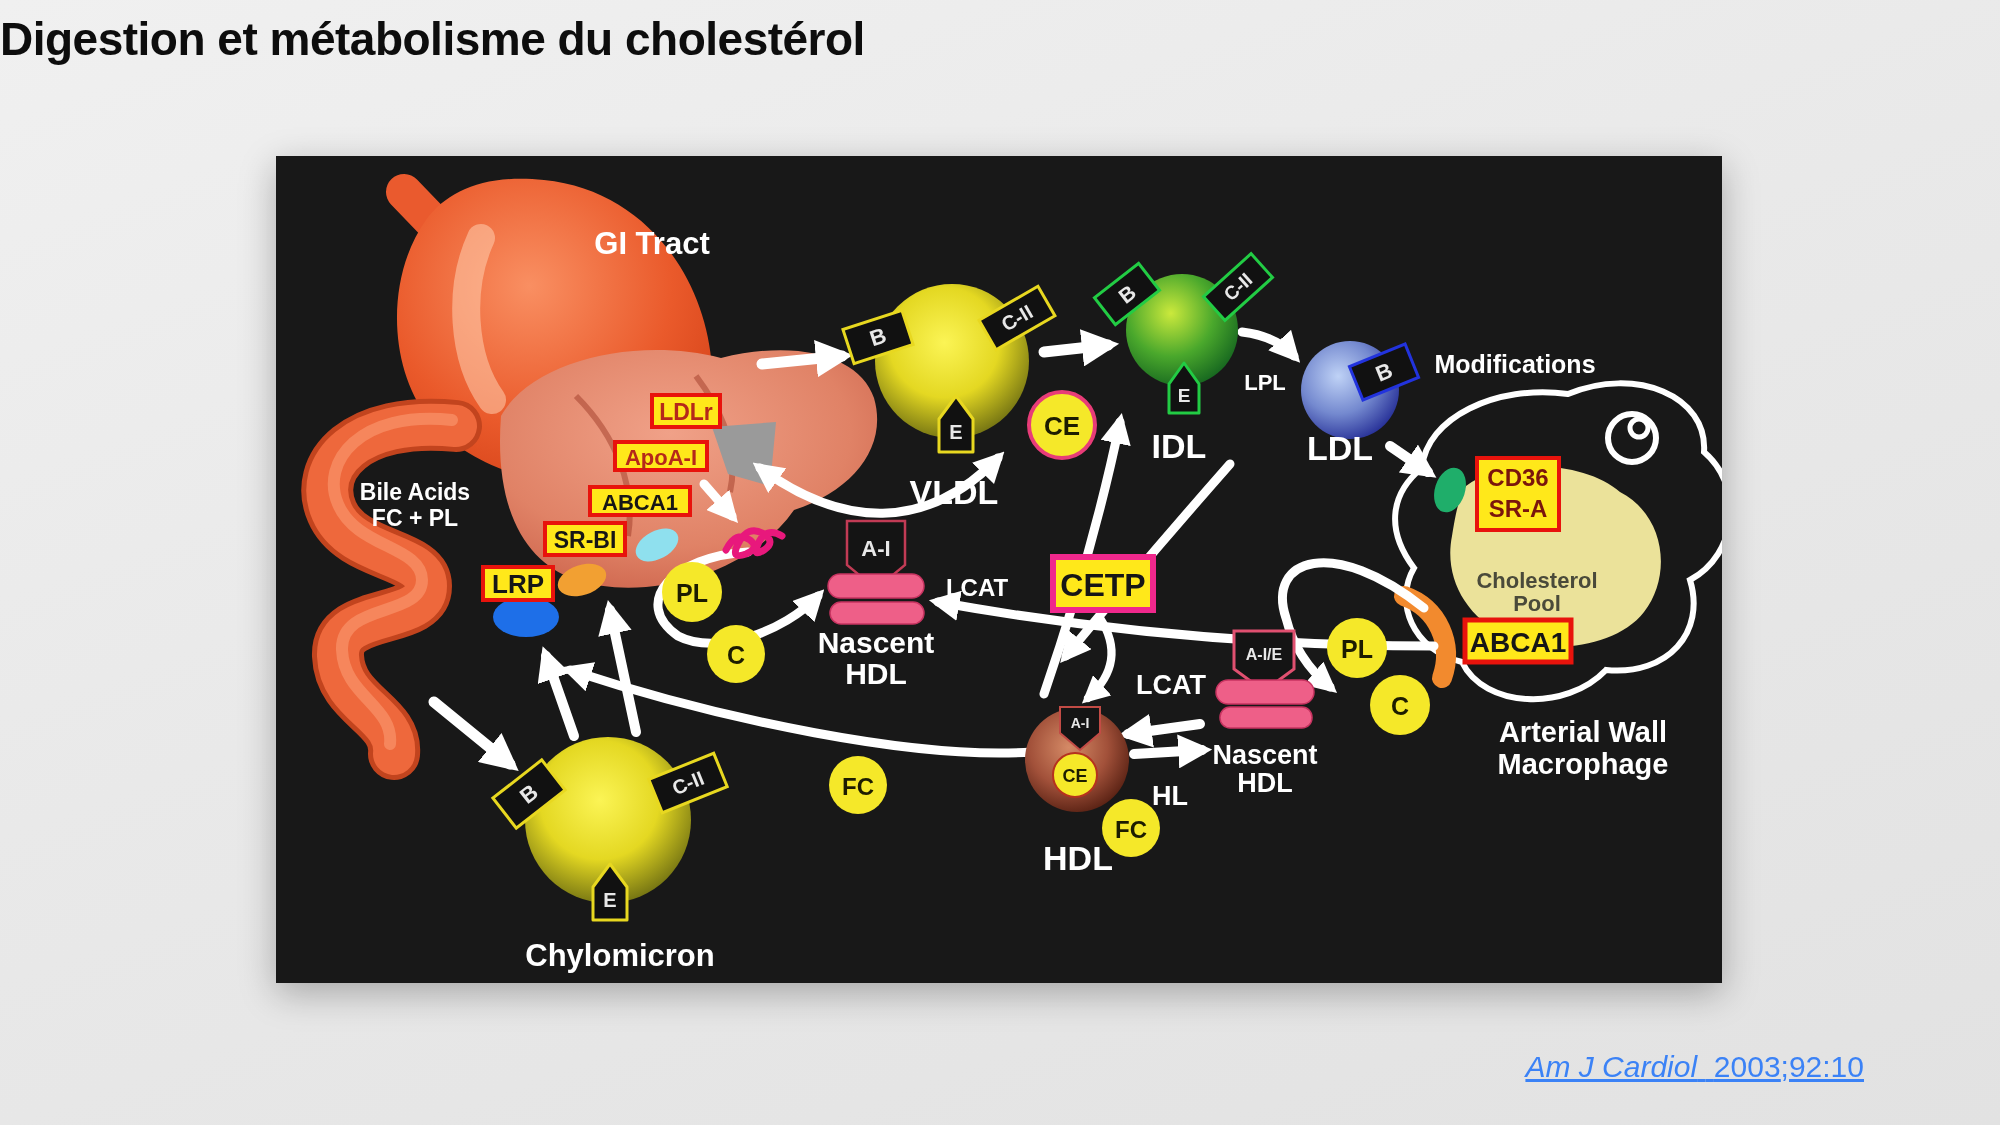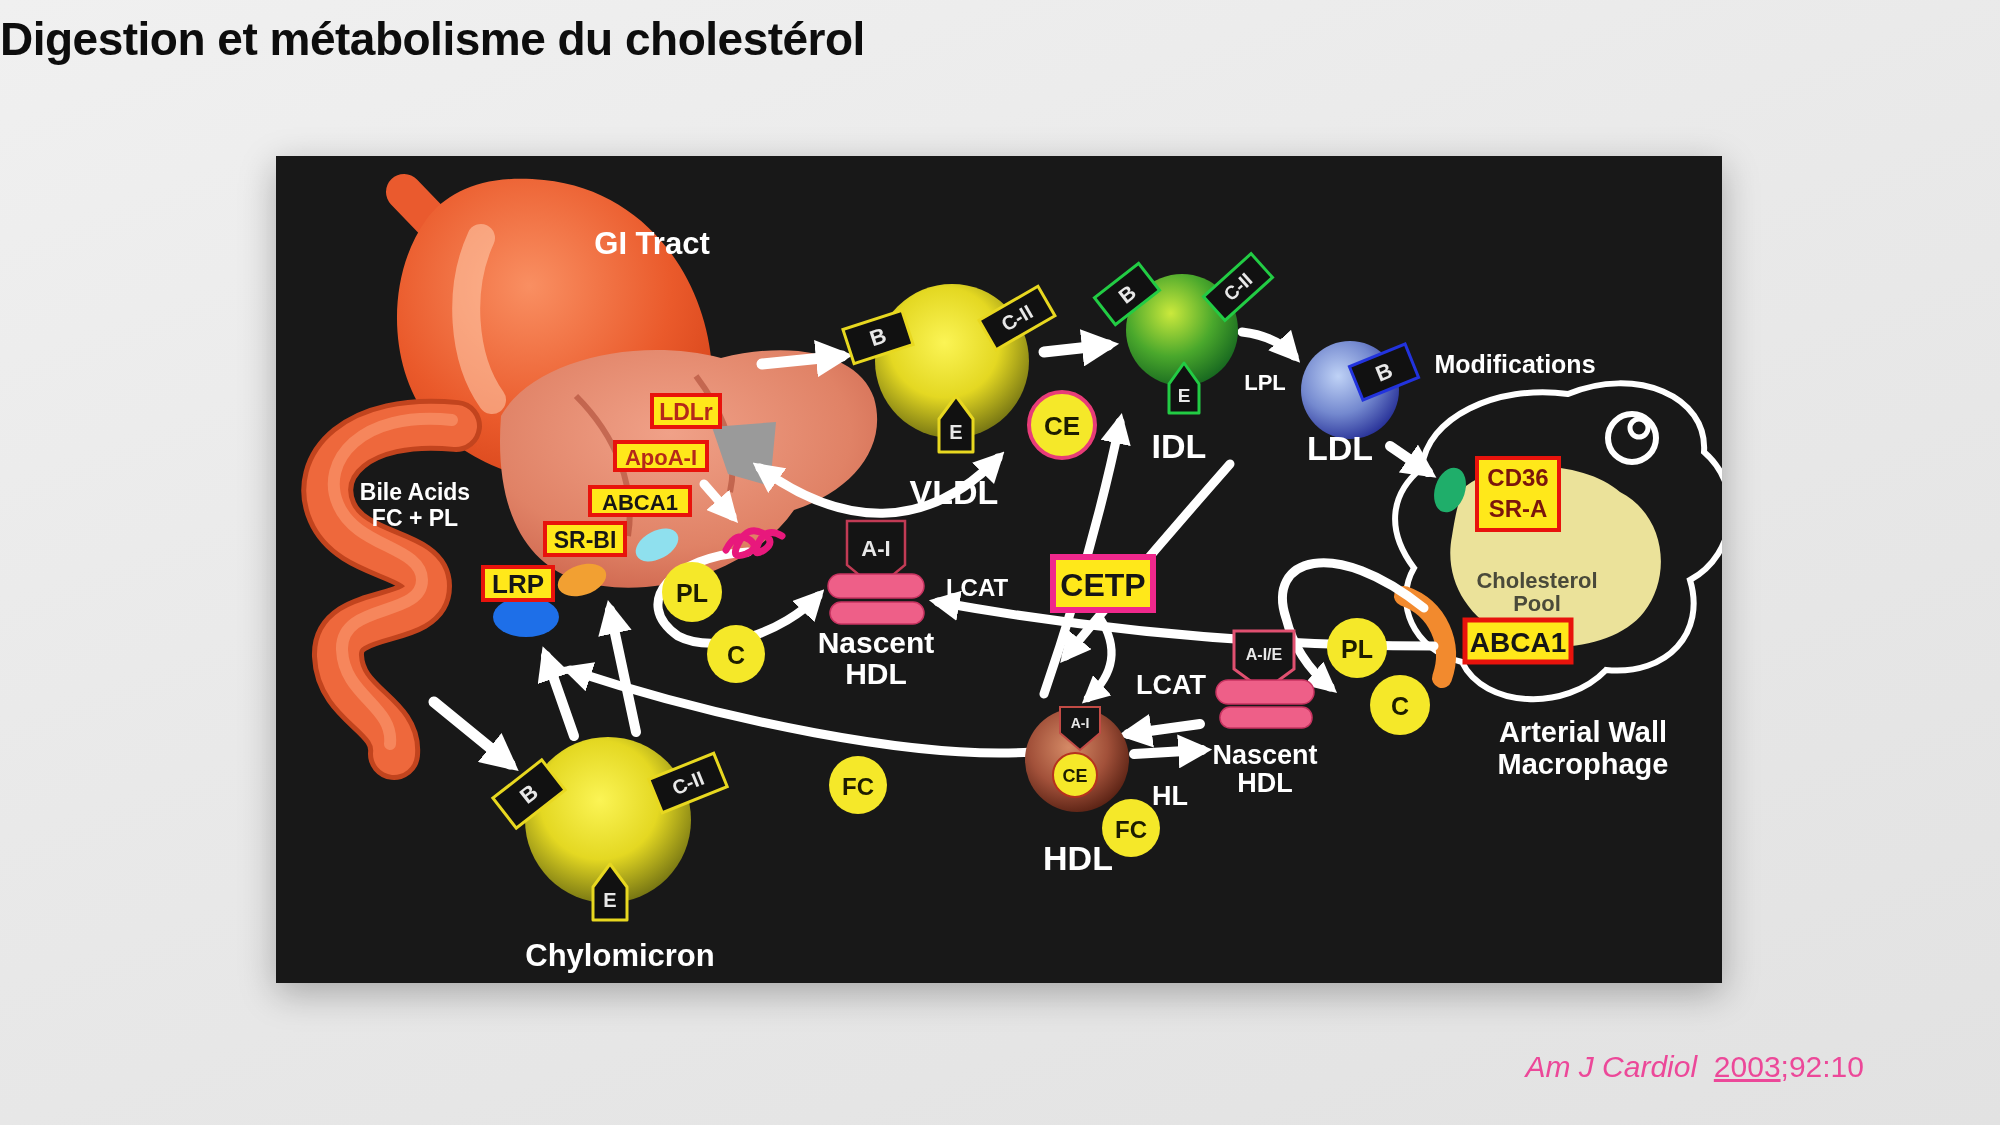--- a/index.html
+++ b/index.html
@@ -13,21 +13,21 @@
     position:absolute;top:12px;left:0;width:100%;
     text-align:left;font-size:46px;font-weight:800;color:#0d0d0d;
     letter-spacing:-0.5px;
   }
   .panel{
     position:absolute;left:276px;top:156px;width:1446px;height:827px;
     background:#181818;box-shadow:0 10px 34px rgba(0,0,0,.28);
   }
   .citation{
     position:absolute;top:1050px;right:136px;
-    font-size:30px;color:#ec4899;
+    font-size:30px;color:#3b82f6;text-decoration:underline;
   }
   .citation .j{font-style:italic;}
   .citation .y{text-decoration:underline;}
   svg text{font-family:"Liberation Sans",sans-serif;font-weight:bold;}
   .w{fill:#ffffff;}
   .dk{fill:#1c1c00;}
   .boxtxt{fill:#161616;}
   .redtxt{fill:#b5281a;}
   .darkred{fill:#7a150c;}
   .pooltxt{fill:#4a4a3a;}

